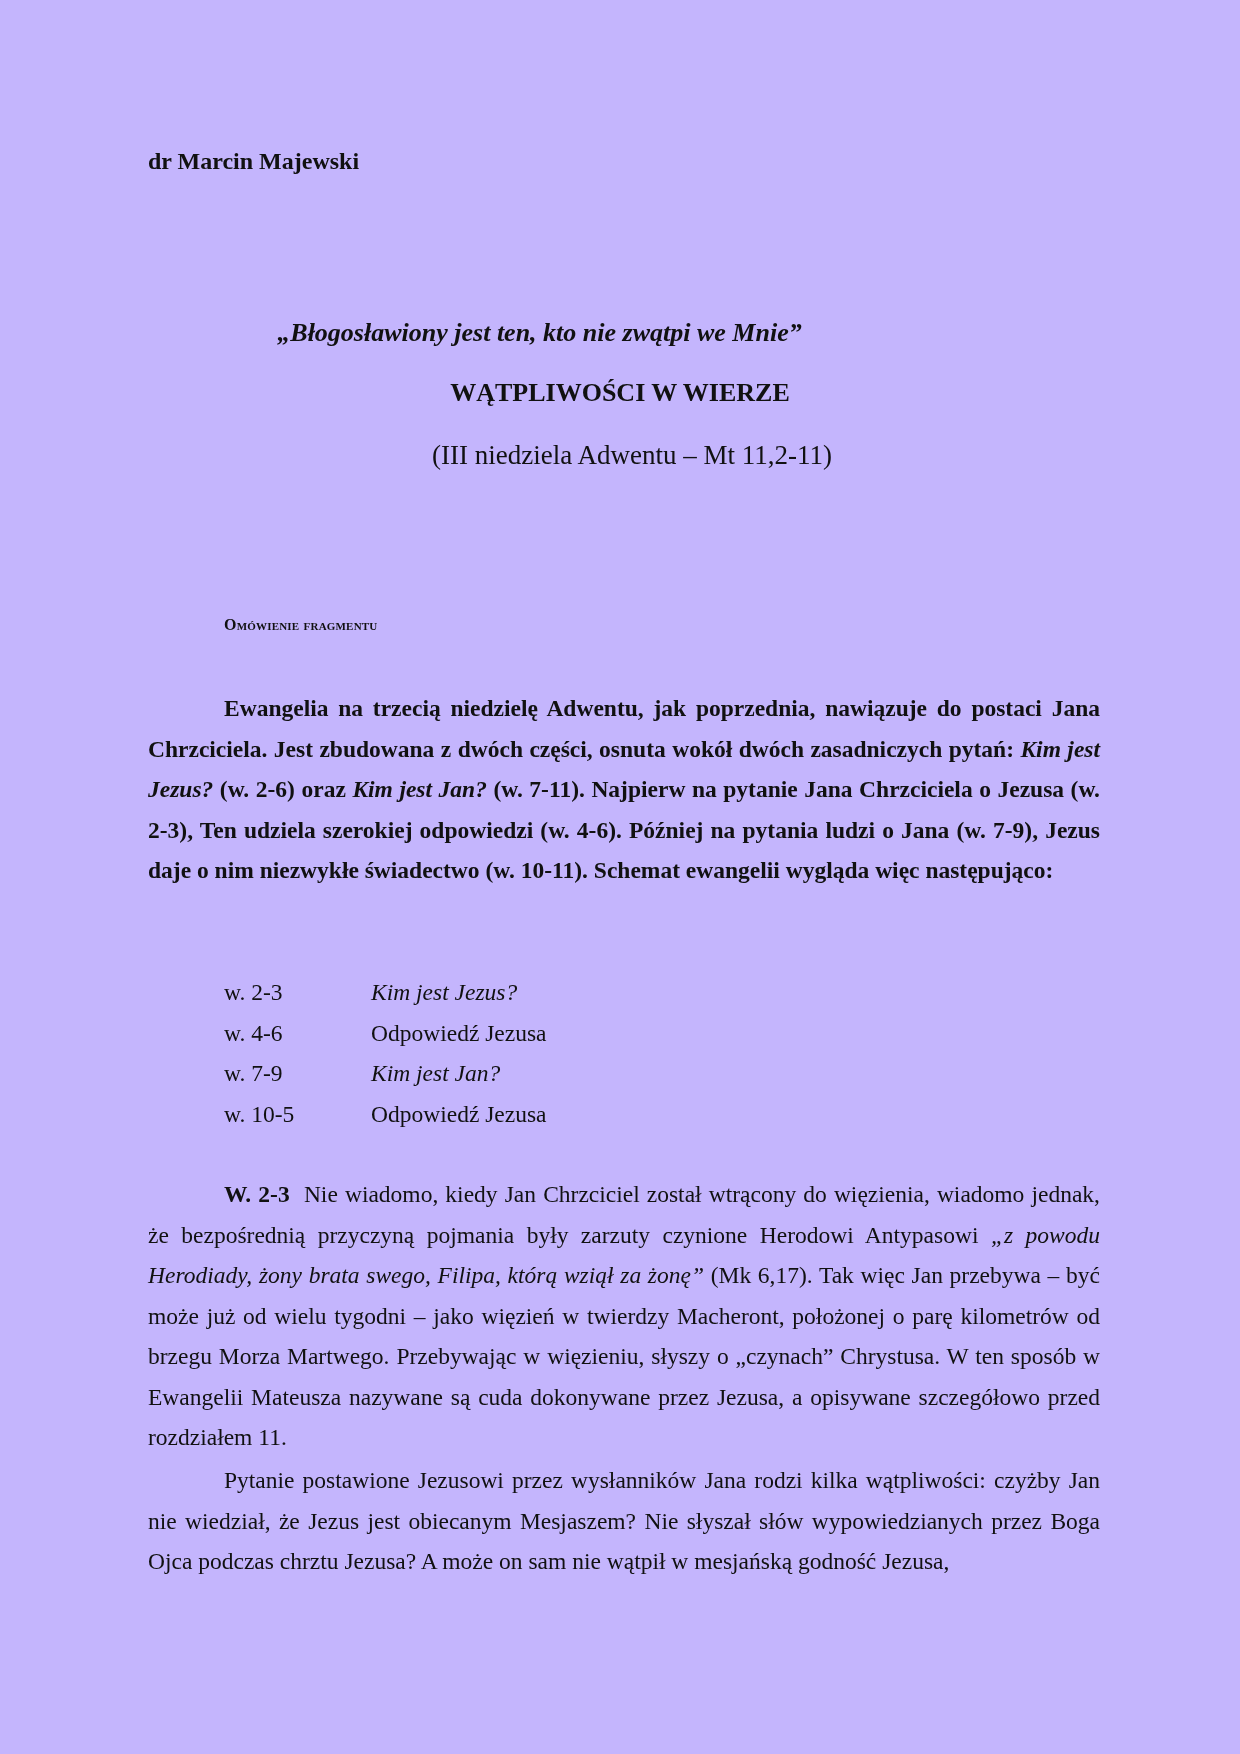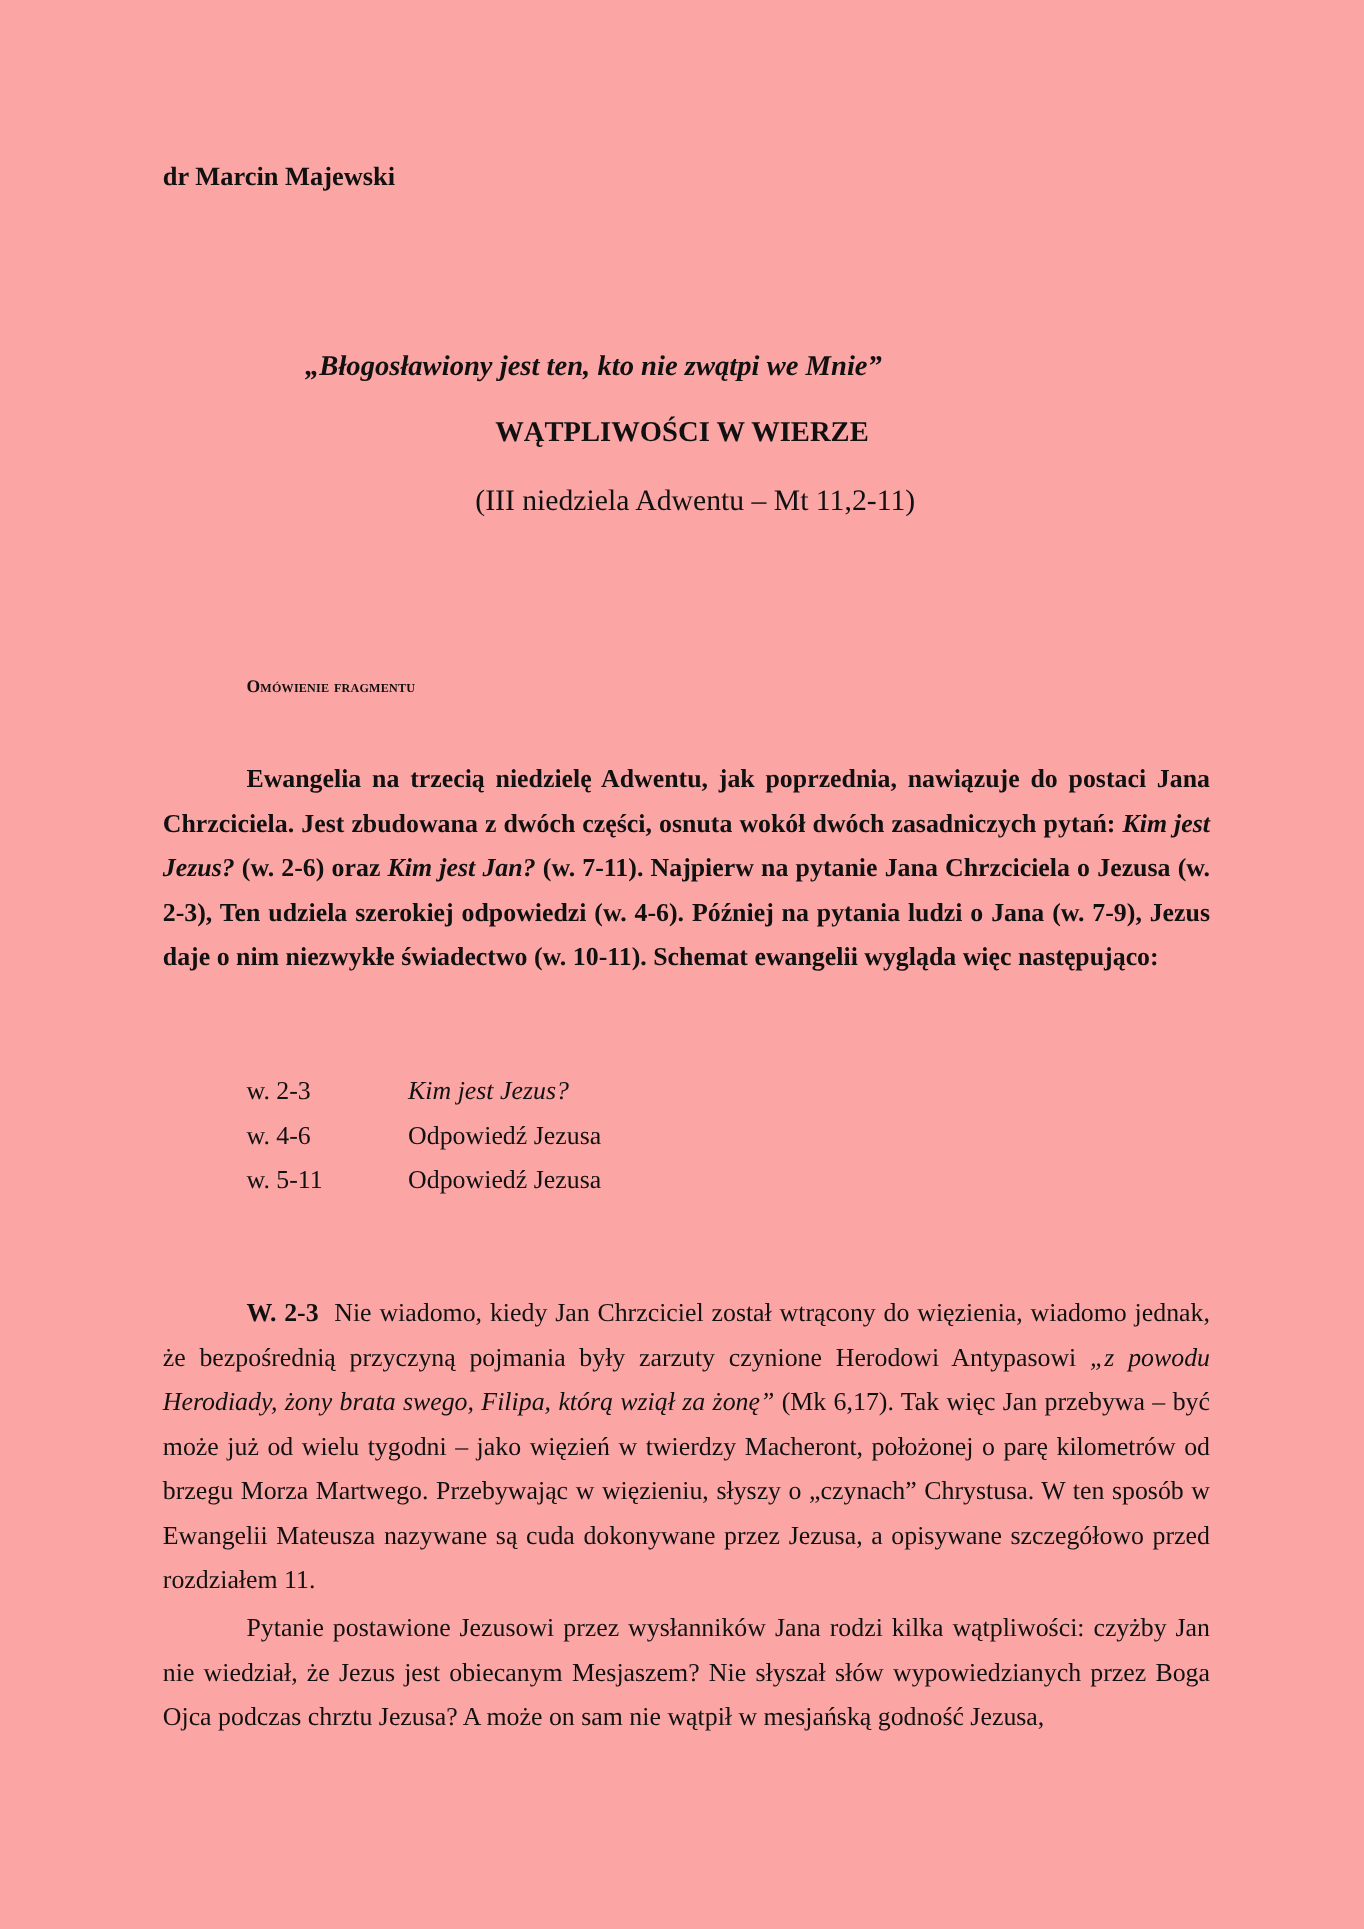--- a/index.html
+++ b/index.html
@@ -1,18 +1,18 @@
 <!DOCTYPE html>
 <html><head>
 <meta charset="utf-8">
 <style>
   html, body { margin: 0; padding: 0; background: #ffffff; }
   body { width: 1240px; height: 1754px; position: relative; overflow: hidden;
          font-family: "Liberation Serif", "DejaVu Serif", serif; color: #111; }
-  .page { position: absolute; left: 0; top: 0; width: 1240px; height: 1754px; background: #fca5a5; }
+  .page { position: absolute; left: 0; top: 0; width: 1240px; height: 1754px; background: #c4b5fd; }
   .author { position: absolute; left: 148px; top: 148px; font-size: 24px; font-weight: bold; }
   .motto { position: absolute; left: 0; width: 1079px; top: 318px; text-align: center;
            font-size: 26px; font-weight: bold; font-style: italic; }
   .title { position: absolute; left: 0; width: 1240px; top: 378px; text-align: center;
            font-size: 26px; font-weight: bold; }
   .subtitle { position: absolute; left: 0; width: 1240px; top: 440px; text-align: center;
               font-size: 27px; padding-left: 12px; }
   .section-heading { position: absolute; left: 224px; top: 616px; font-size: 16px; font-weight: bold;
                      font-variant: small-caps; letter-spacing: 0.2px; }
   .body { position: absolute; left: 148px; width: 952px; font-size: 23.5px; line-height: 40.5px;
@@ -47,21 +47,25 @@
   <div class="scheme">
     <div class="scheme-row">
       <span class="scheme-ref">w. 2-3</span>
       <i>Kim jest Jezus?</i>
     </div>
     <div class="scheme-row">
       <span class="scheme-ref">w. 4-6</span>
       <span>Odpowiedź Jezusa</span>
     </div>
     <div class="scheme-row">
-      <span class="scheme-ref">w. 5-11</span>
+      <span class="scheme-ref">w. 7-9</span>
+      <i>Kim jest Jan?</i>
+    </div>
+    <div class="scheme-row">
+      <span class="scheme-ref">w. 10-5</span>
       <span>Odpowiedź Jezusa</span>
     </div>
   </div>
 
   <div class="body p2">
     <p class="indent">
       <b>W. 2-3</b><span style="white-space: pre-wrap;">  Nie wiadomo, kiedy Jan Chrzciciel został wtrącony do więzienia, wiadomo jednak, że bezpośrednią przyczyną pojmania były zarzuty czynione Herodowi Antypasowi </span><i>„z powodu Herodiady, żony brata swego, Filipa, którą wziął za żonę”</i><span> (Mk 6,17). Tak więc Jan przebywa – być może już od wielu tygodni – jako więzień w twierdzy Macheront, położonej o parę kilometrów od brzegu Morza Martwego. Przebywając w więzieniu, słyszy o „czynach” Chrystusa. W ten sposób w Ewangelii Mateusza nazywane są cuda dokonywane przez Jezusa, a opisywane szczegółowo przed rozdziałem 11.</span>
     </p>
   </div>
 

